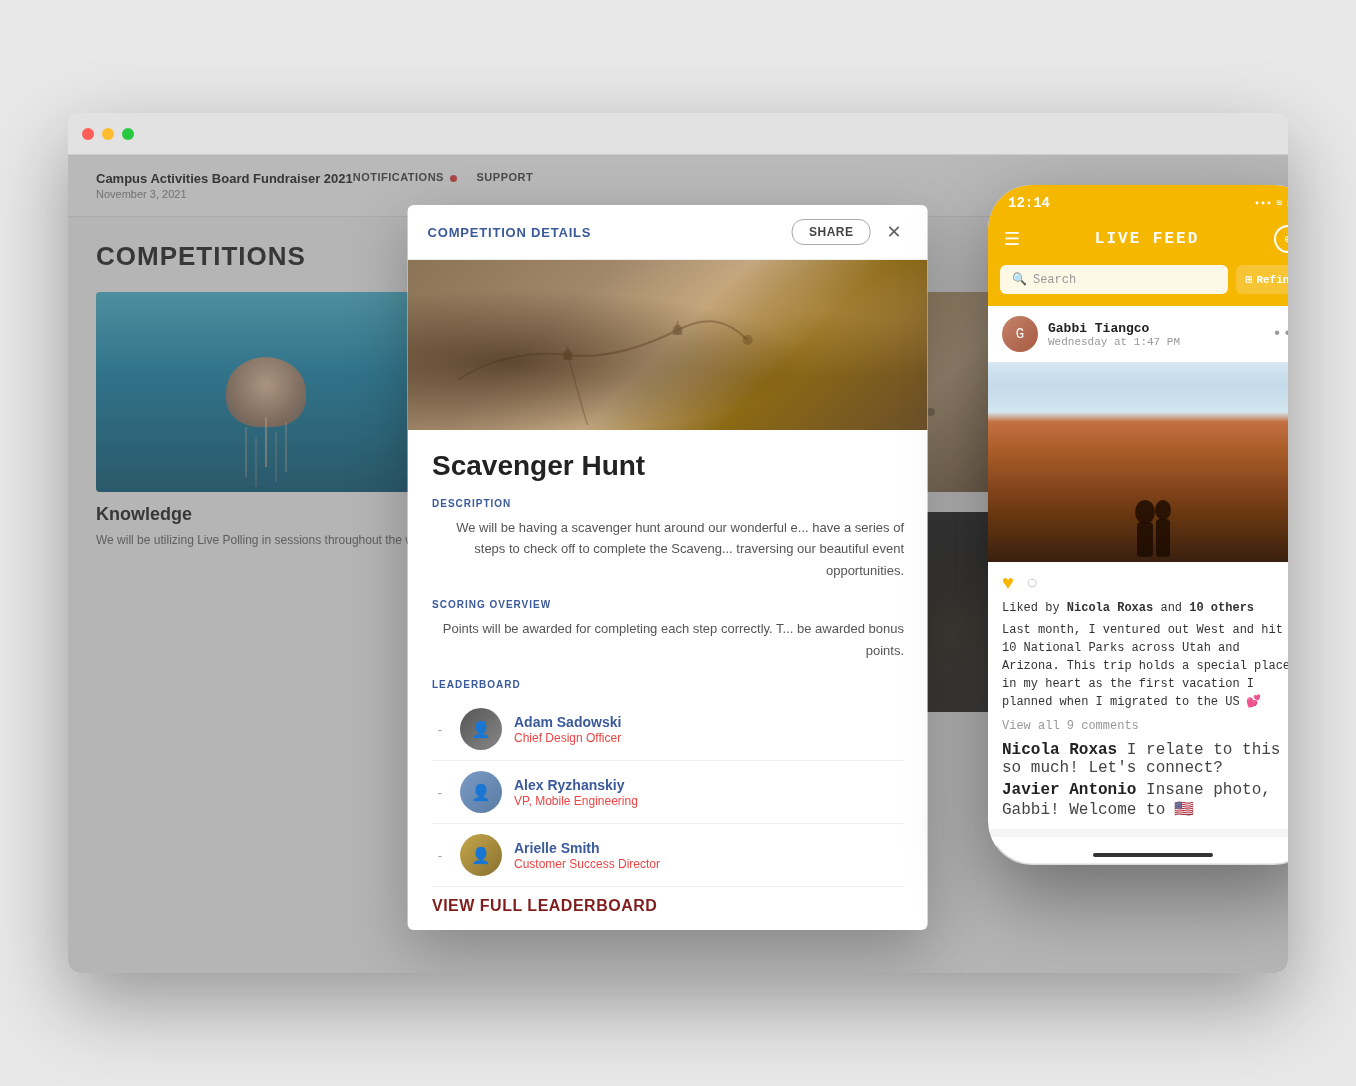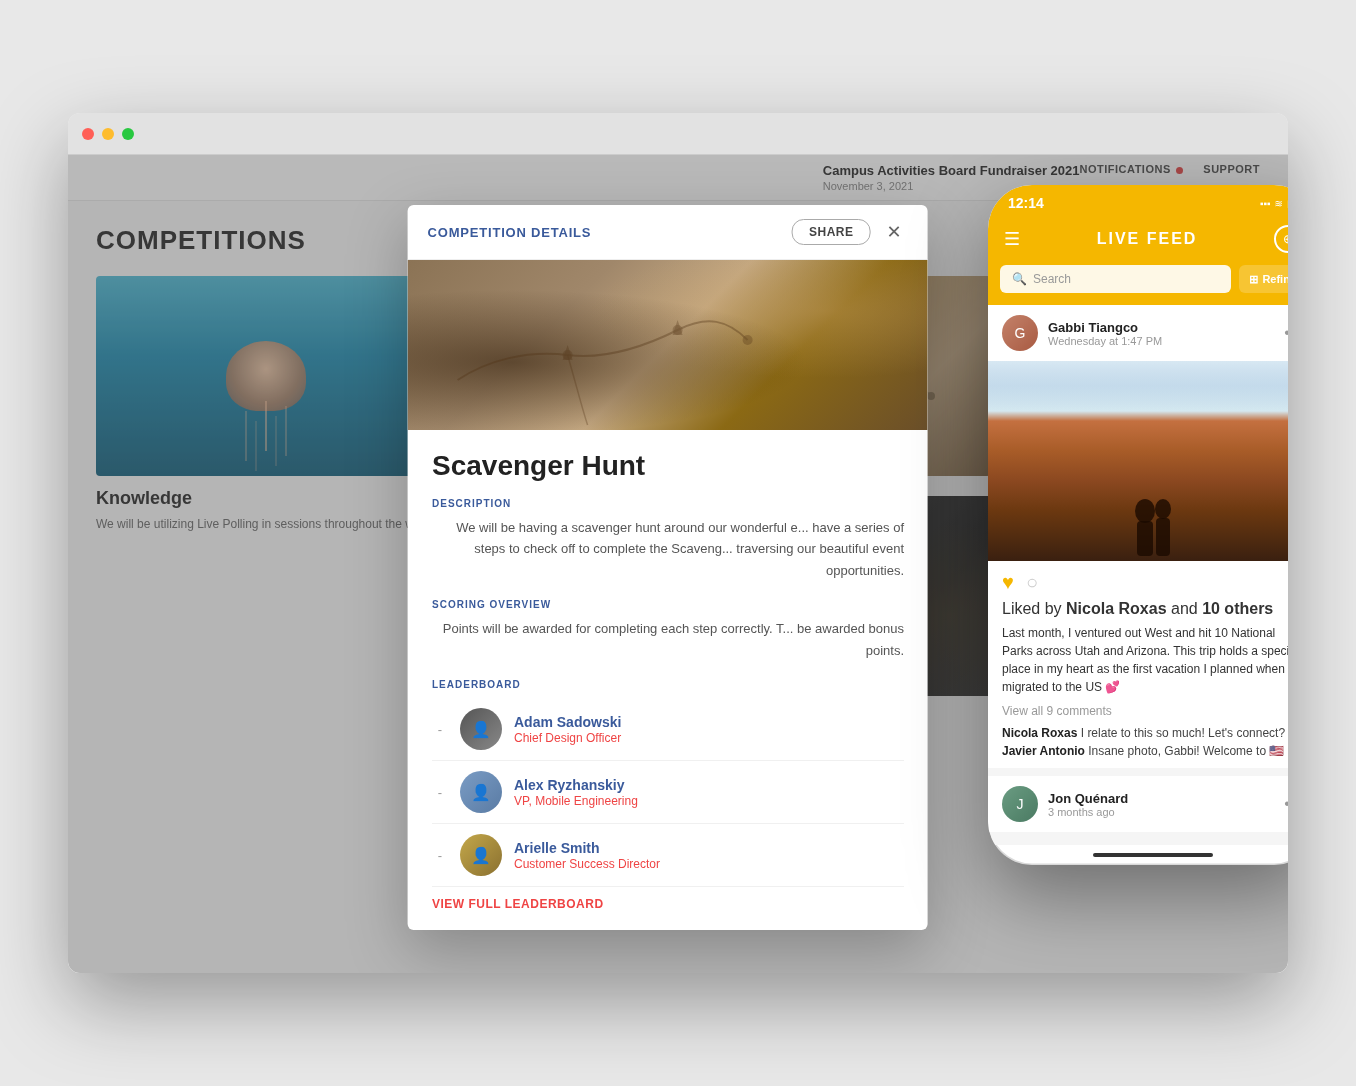--- a/index.html
+++ b/index.html
@@ -56,23 +56,23 @@
     
     .main-page {
       position: absolute;
       inset: 0;
       background: #f9f9f9;
     }
 
     
     .top-nav {
       background: #fff;
-      padding: 8px 28px;
-      display: flex;
-      justify-content: flex-end;
+      padding: 16px 28px;
+      display: flex;
+      justify-content: flex-start;
       align-items: flex-start;
       border-bottom: 1px solid #e8e8e8;
     }
 
     .site-title {
       font-size: 13px;
       font-weight: 600;
       color: #222;
     }
     .site-date {
@@ -384,38 +384,39 @@
       color: #3a5a9b;
     }
 
     .lb-role {
       font-size: 12px;
       color: #ef4444;
       margin-top: 1px;
     }
 
     .view-leaderboard {
-      font-size: 12px;
-      color: #ef4444;
+      font-size: 16px;
+      color: #7f1d1d;
       font-weight: 600;
       cursor: pointer;
       padding: 10px 0;
       display: block;
       text-transform: uppercase;
       letter-spacing: 0.5px;
     }
 
     
     .phone-container {
       position: absolute;
       right: -30px;
       top: 30px;
       width: 330px;
       height: 680px;
       z-index: 30;
+      font-family: Liberation Mono, monospace;
     }
 
     .phone-frame {
       width: 100%;
       height: 100%;
       background: #fff;
       border-radius: 44px;
       box-shadow: 0 30px 80px rgba(0,0,0,0.4), inset 0 0 0 1.5px rgba(0,0,0,0.15);
       overflow: hidden;
       position: relative;
@@ -623,21 +624,21 @@
       font-size: 20px;
     }
 
     .comment-icon {
       color: #ccc;
       font-size: 20px;
     }
 
     .likes-text {
       padding: 0 14px 6px;
-      font-size: 16px;
+      font-size: 12px;
       color: #333;
     }
 
     .likes-text span {
       font-weight: 700;
     }
 
     .post-caption {
       padding: 0 14px 8px;
       font-size: 12px;
@@ -646,21 +647,21 @@
     }
 
     .view-comments {
       padding: 0 14px 6px;
       font-size: 12px;
       color: #999;
     }
 
     .comment-item {
       padding: 2px 14px;
-      font-size: 12px;
+      font-size: 16px;
       color: #444;
     }
 
     .comment-item strong {
       font-weight: 700;
       color: #222;
     }
 
     .post-header-jon {
       display: flex;

